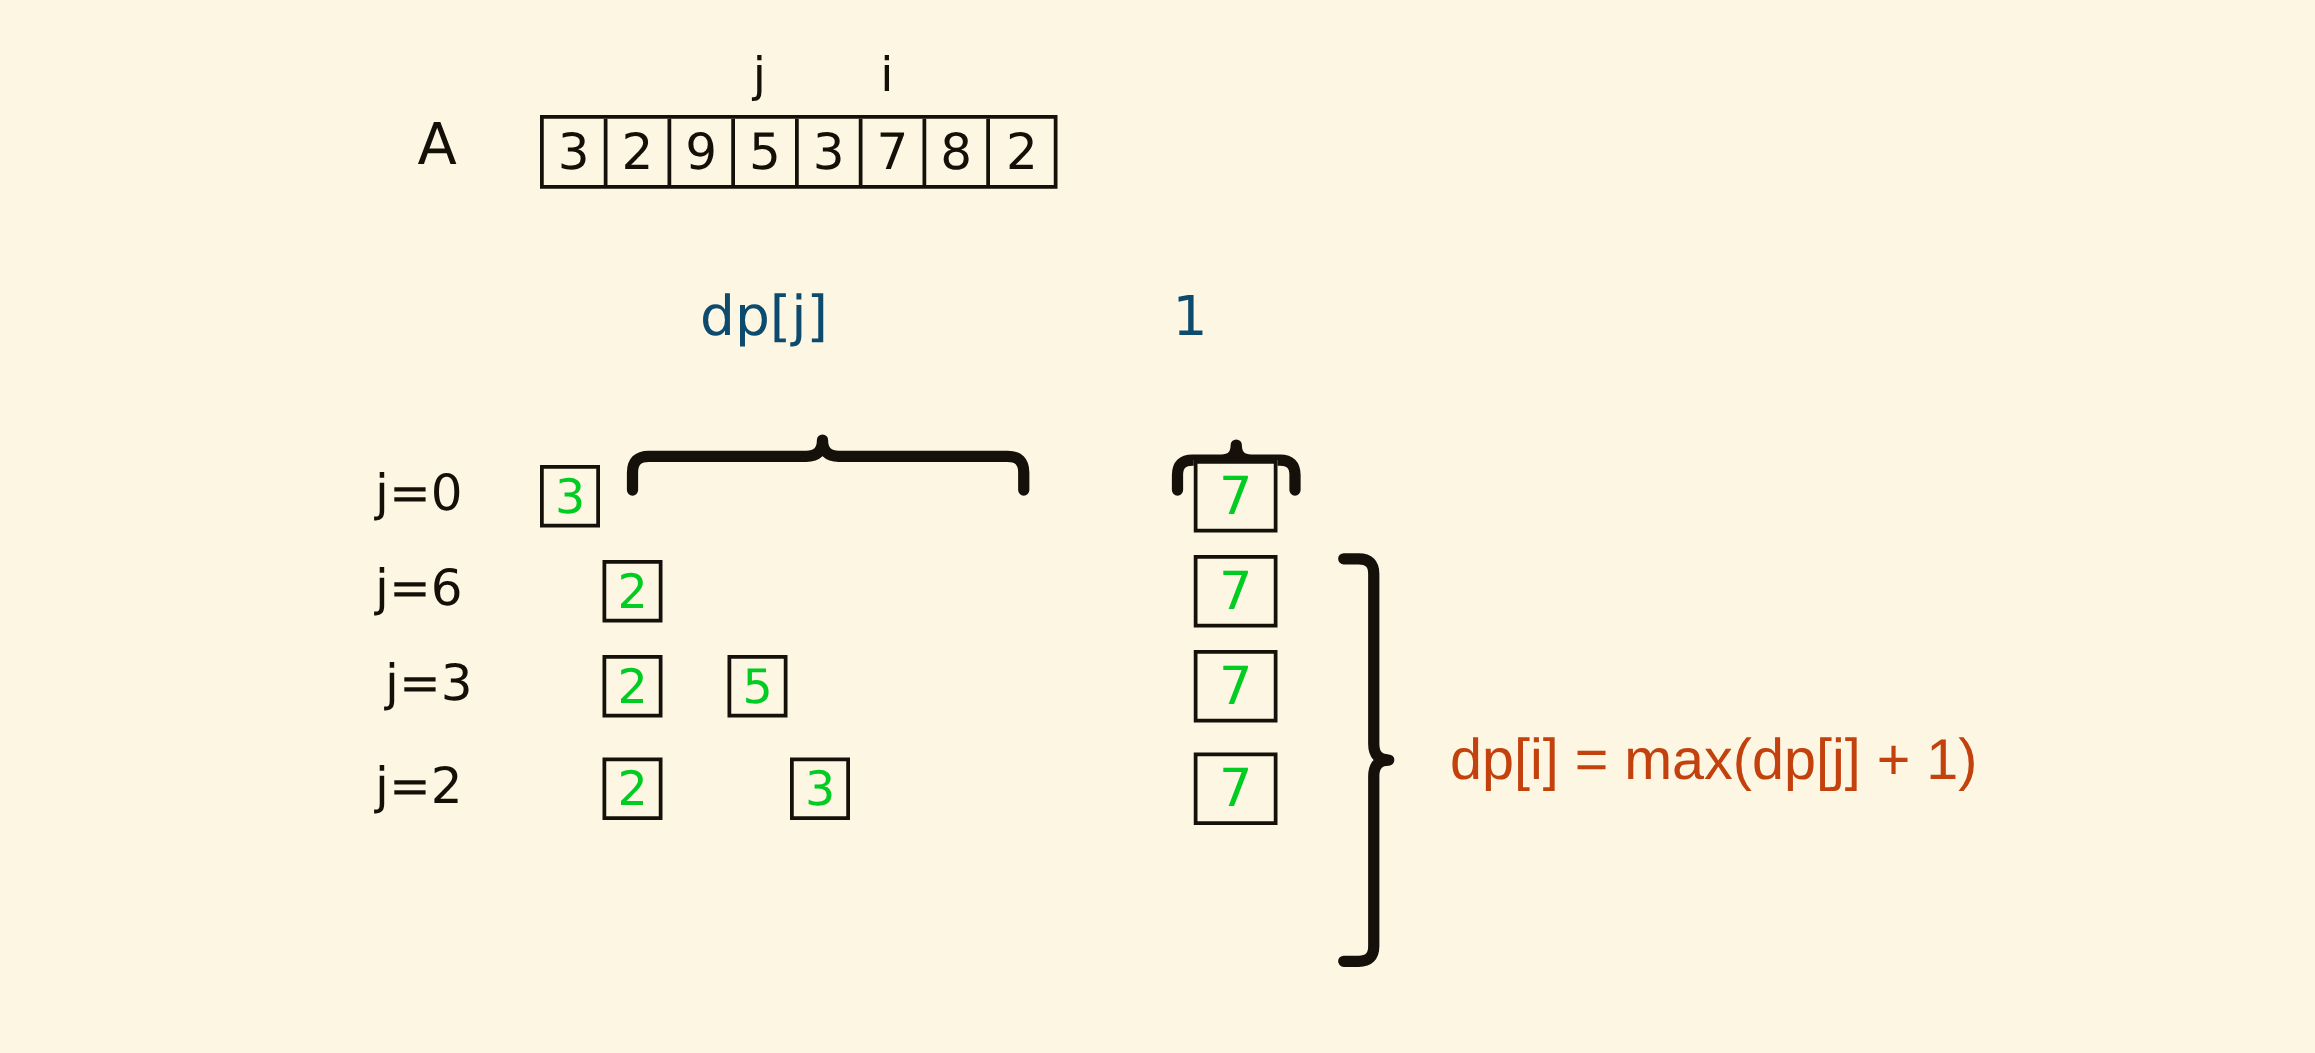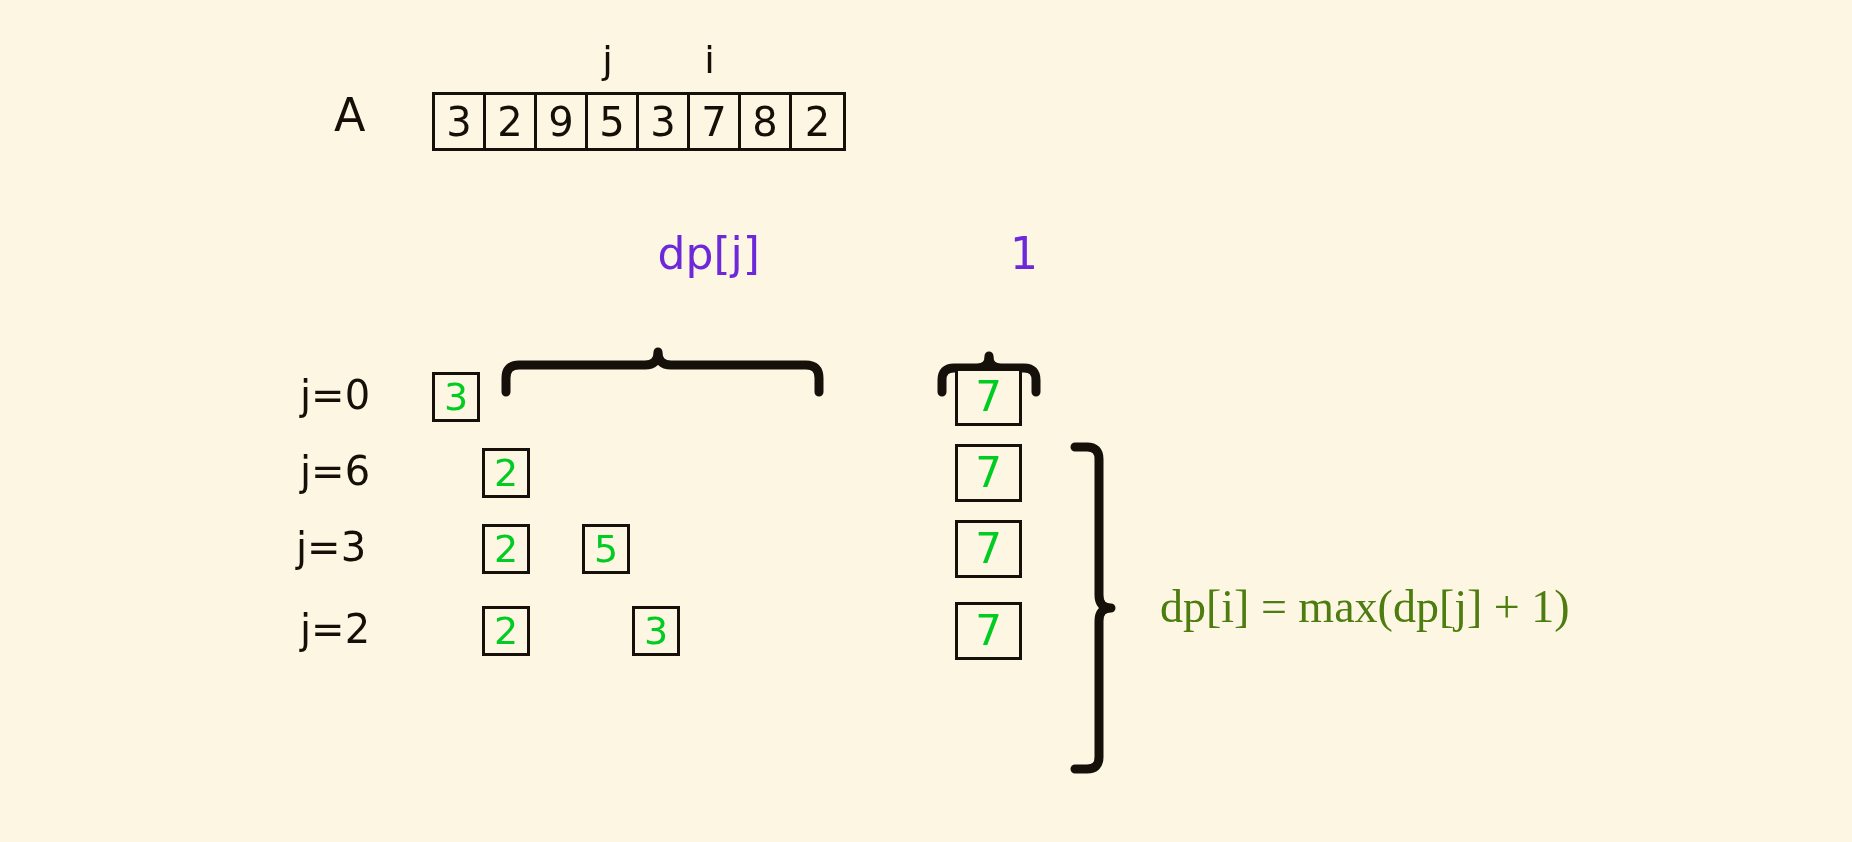--- a/index.html
+++ b/index.html
@@ -54,23 +54,23 @@
     font-size: 38px;
     color: #141008;
     font-family: "DejaVu Sans", sans-serif;
     text-align: center;
     width: 51px;
   }
 
   
   .group-label {
     font-size: 44px;
-    color: #6d28d9;
+    color: #0c4a6e;
     font-family: "DejaVu Sans", sans-serif;
-    text-align: right;
+    text-align: left;
     white-space: nowrap;
   }
 
   
   .row-label {
     font-size: 40px;
     color: #141008;
     font-family: "DejaVu Sans", sans-serif;
     white-space: nowrap;
     text-align: center;
@@ -93,22 +93,22 @@
   .val-box.wide {
     width: 67px;
     height: 58px;
     font-size: 42px;
   }
 
   
   #formula {
     left: 1160px; top: 580px;
     font-size: 46px;
-    color: #4d7c0f;
-    font-family: Liberation Serif, serif;
+    color: #c2410c;
+    font-family: Liberation Sans, sans-serif;
     white-space: nowrap;
   }
 
   svg.overlay {
     position: absolute;
     left: 0; top: 0;
     width: 1852px;
     height: 842px;
     pointer-events: none;
   }
@@ -149,21 +149,21 @@
   </svg>
 
   <div class="abs row-label" style="left:300px; top:372px;">j=0</div>
   <div class="abs val-box" style="left:432px; top:372px; color:#00cc22;">3</div>
   <div class="abs val-box wide" style="left:955px; top:368px; color:#00cc22;">7</div>
 
   <div class="abs row-label" style="left:300px; top:448px;">j=6</div>
   <div class="abs val-box" style="left:482px; top:448px; color:#00cc22;">2</div>
   <div class="abs val-box wide" style="left:955px; top:444px; color:#00cc22;">7</div>
 
-  <div class="abs row-label" style="left:296px; top:524px;">j=3</div>
+  <div class="abs row-label" style="left:308px; top:524px;">j=3</div>
   <div class="abs val-box" style="left:482px; top:524px; color:#00cc22;">2</div>
   <div class="abs val-box" style="left:582px; top:524px; color:#00cc22;">5</div>
   <div class="abs val-box wide" style="left:955px; top:520px; color:#00cc22;">7</div>
 
   <div class="abs row-label" style="left:300px; top:606px;">j=2</div>
   <div class="abs val-box" style="left:482px; top:606px; color:#00cc22;">2</div>
   <div class="abs val-box" style="left:632px; top:606px; color:#00cc22;">3</div>
   <div class="abs val-box wide" style="left:955px; top:602px; color:#00cc22;">7</div>
 
   <div class="abs" id="formula">dp[i] = max(dp[j] + 1)</div>

